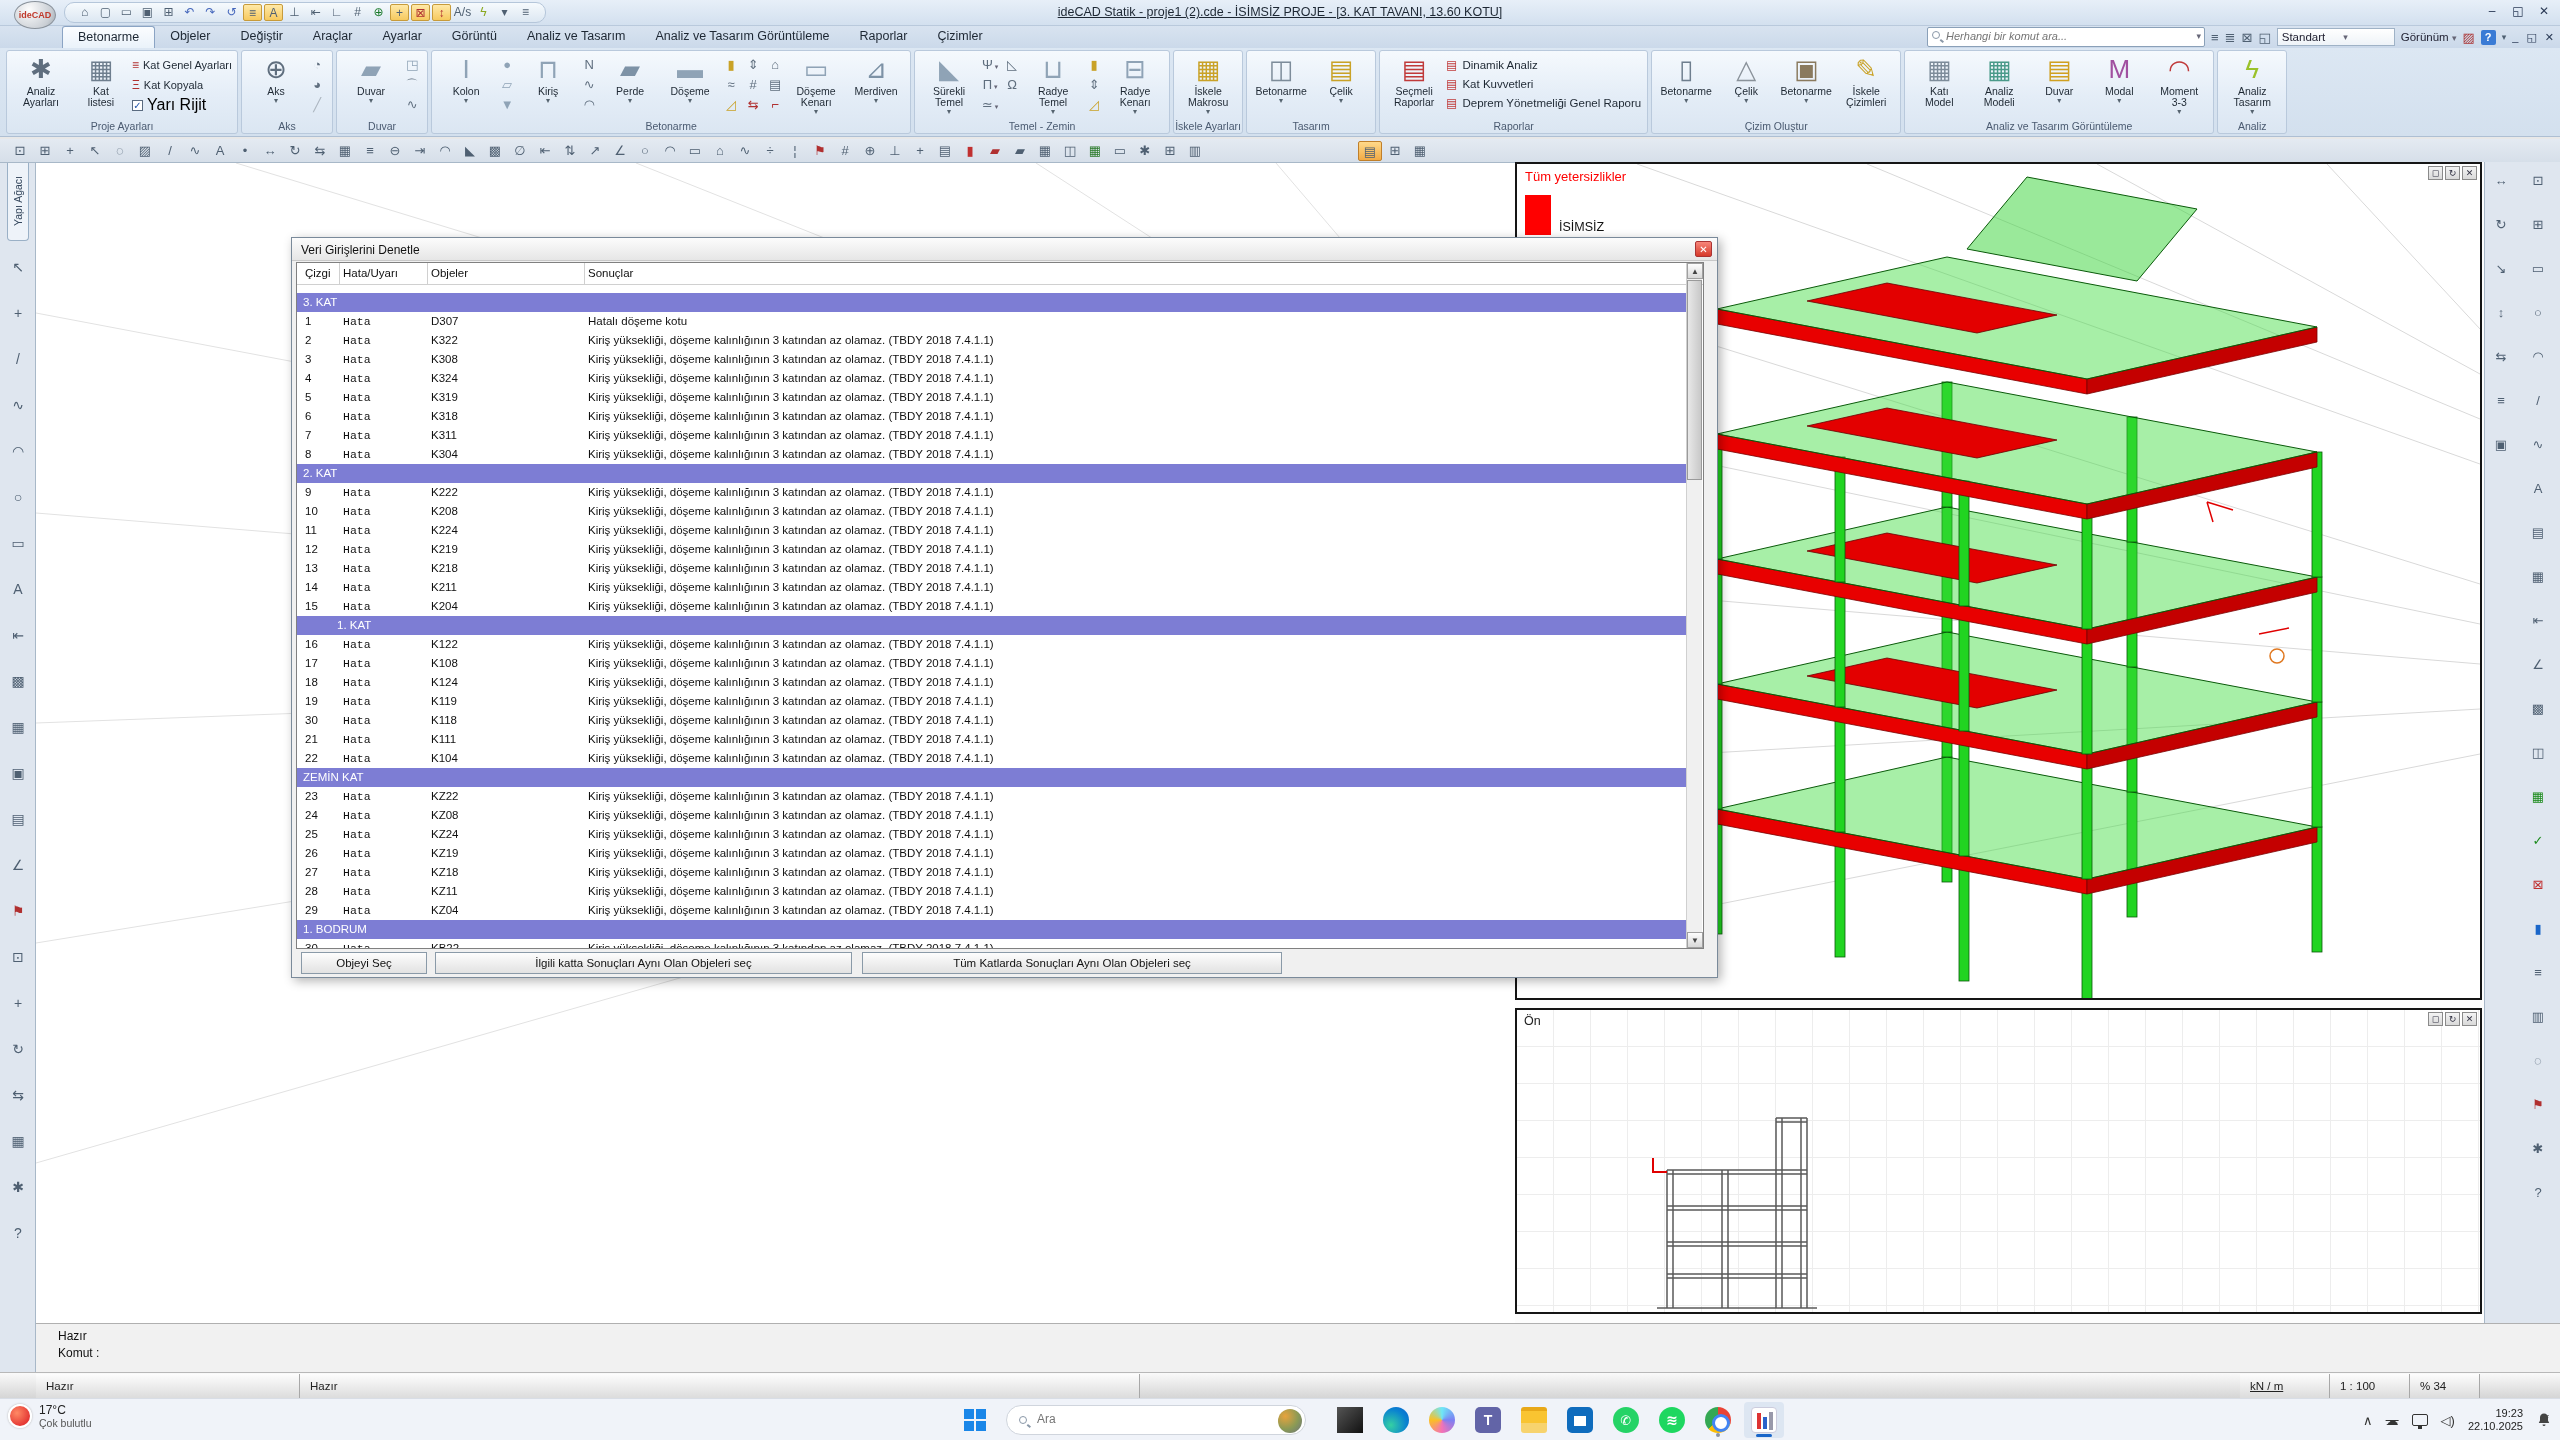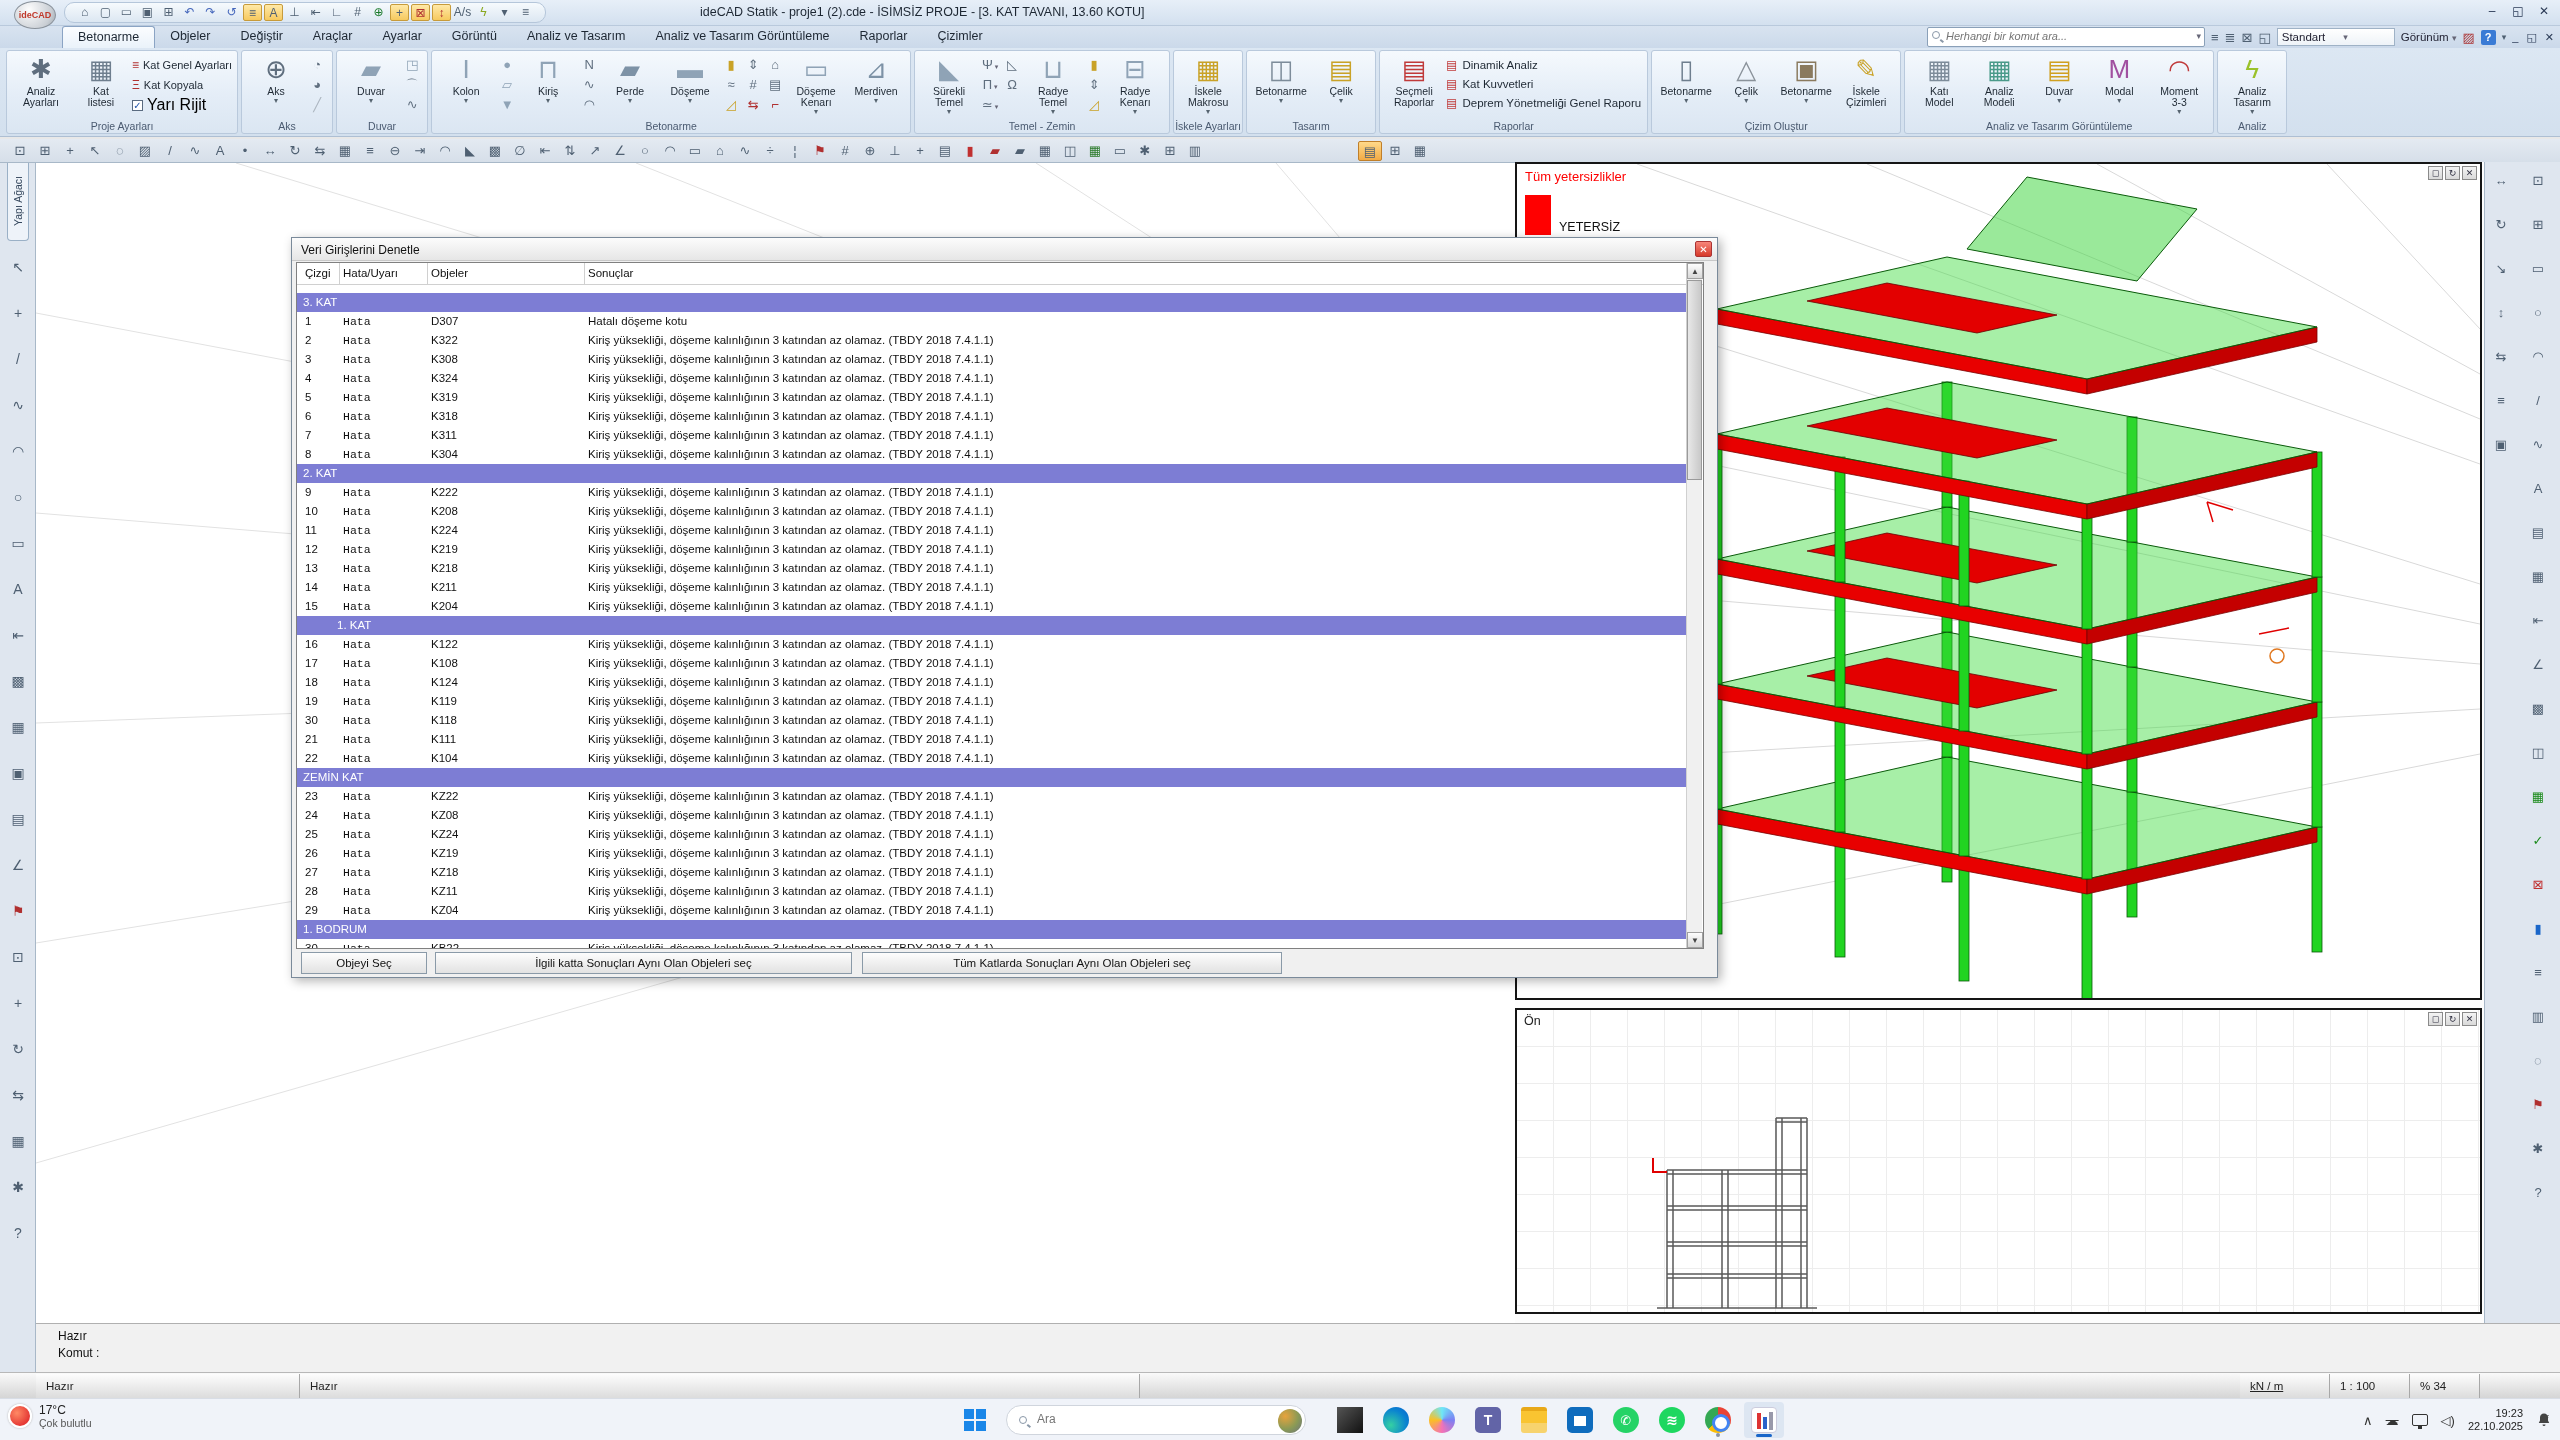--- a/index.html
+++ b/index.html
@@ -11,22 +11,22 @@
     background:linear-gradient(#e7eff8,#d3e0ef); border-bottom:1px solid #b9c9dc; }
   #logo { position:absolute; left:14px; top:1px; width:42px; height:28px; border-radius:50%;
     background:radial-gradient(circle at 35% 30%, #fdfdfd, #c9ced4 70%, #9aa2ab);
     border:1px solid #8a929b; z-index:20; display:flex; align-items:center; justify-content:center;
     font-size:9px; font-weight:bold; color:#c0392b; }
   #qat { position:absolute; left:64px; top:2px; height:21px; display:flex; align-items:center; gap:2px;
     padding:0 10px; background:linear-gradient(#f6fafd,#dce7f2); border:1px solid #b5c6da; border-radius:10px; }
   #qat .qi { display:inline-block; width:19px; height:17px; line-height:17px; text-align:center;
     font-size:12px; color:#4f6072; }
   #qat .qi.hl { background:linear-gradient(#ffe9a8,#f6c95e); border:1px solid #c79b3b; border-radius:2px; }
-  #title-text { position:absolute; left:700px; right:700px; top:5px; text-align:left;
-    font-size:12.5px; color:#1d2733; white-space:nowrap; }
+  #title-text { position:absolute; left:700px; right:700px; top:5px; text-align:center;
+    font-size:12.5px; color:#1d2733; white-space:nowrap;text-decoration:underline; }
   #win-controls1 { position:absolute; right:8px; top:4px; display:flex; gap:10px; font-size:12px; color: #2a3a55; }
   #win-controls1 span { width:16px; text-align:center; }
 
   
   #menubar { position:absolute; left:0; top:26px; width:2560px; height:22px;
     background:linear-gradient(#d8e3f0,#cbd9ea); }
   #tabs { position:absolute; left:62px; top:0; height:22px; display:flex; }
   .tab { padding:3px 15px 0 15px; font-size:12.5px; color:#1d2733; height:22px; }
   .tab.active { background:linear-gradient(#fbfdff,#eaf2fa); border:1px solid #8ba4c4; border-bottom:none;
     border-radius:3px 3px 0 0; }
@@ -721,21 +721,21 @@
 
         <g stroke="#e00000" stroke-width="1.5" fill="none">
           <path d="M690 338 l26 8 M690 338 l6 20"></path>
           <path d="M742 470 l30 -6"></path>
         </g>
         <circle cx="760" cy="492" r="7" fill="none" stroke="#e07820" stroke-width="1.5"></circle>
       </g>
     </svg>
     <span id="v3d-legend-title">Tüm yetersizlikler</span>
     <div id="v3d-swatch" style="background: rgb(255, 0, 0);"></div>
-    <span id="v3d-legend-item">YETERSİZ</span>
+    <span id="v3d-legend-item">İSİMSİZ</span>
     <div class="view-btns" id="v3d-btns">
         <span>◻</span>
         <span>↻</span>
         <span>✕</span>
       </div>
   </div>
 
   <div id="viewfront">
     <span id="vf-label">Ön</span>
     <svg width="963" height="302">

